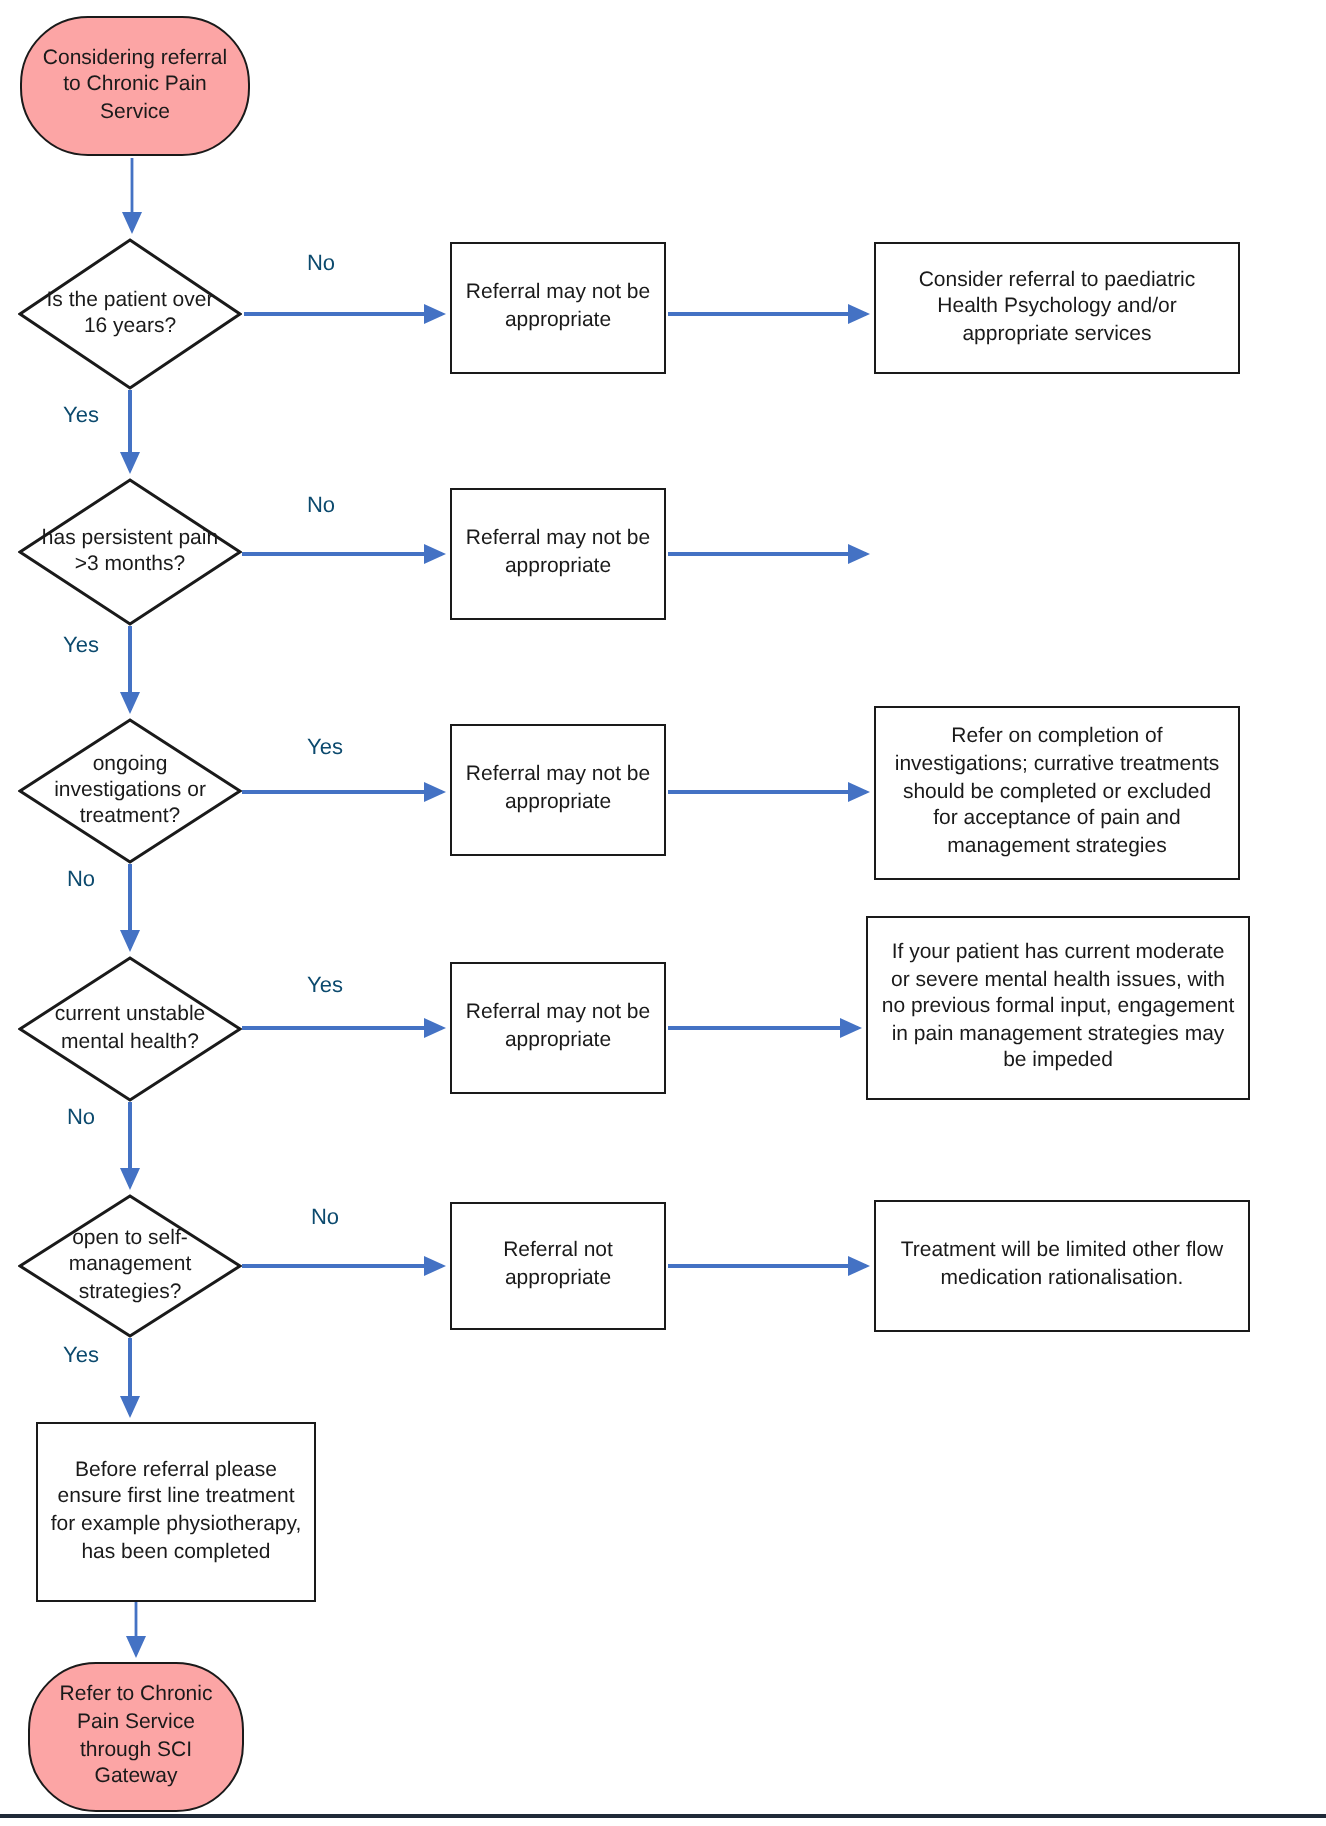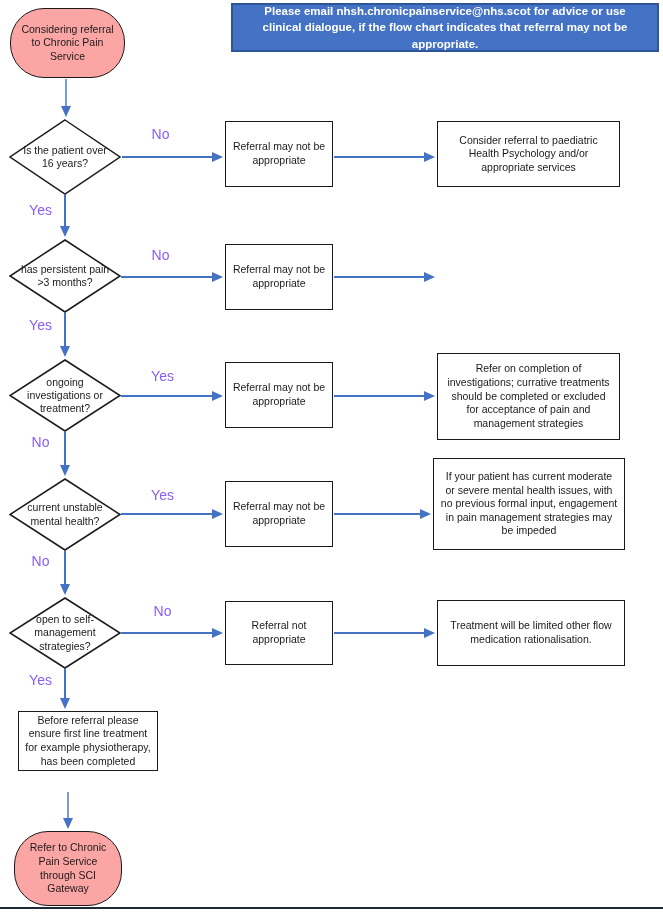--- a/index.html
+++ b/index.html
@@ -67,22 +67,22 @@
     font-weight:bold;
     font-size:11.5px; line-height:1.45;
     display:flex; align-items:center; justify-content:center;
     text-align:center;
     padding:4px 14px;
   }
   .edge-label{
     position:absolute; z-index:3;
     width:55px;
     text-align:center;
-    font-size:14px;
-    color:#8b5cf6;
+    font-size:11px;
+    color:#0c4a6e;
   }
   .page-edge{
     position:absolute; z-index:2;
     left:0; top:907px; width:663px; height:2px;
     background:#1f2a38;
   }
 </style>
 </head>
 <body>
 
@@ -112,23 +112,20 @@
     <line x1="334" y1="514" x2="429" y2="514" marker-end="url(#arrow)"></line>
     <line x1="65" y1="551" x2="65" y2="593" marker-end="url(#arrow)"></line>
 
     <line x1="121" y1="633" x2="221" y2="633" marker-end="url(#arrow)"></line>
     <line x1="334" y1="633" x2="433" y2="633" marker-end="url(#arrow)"></line>
     <line x1="65" y1="669" x2="65" y2="707" marker-end="url(#arrow)"></line>
 
     <line class="thin" x1="68" y1="792" x2="68" y2="827" marker-end="url(#arrow)"></line>
   </svg>
 
-  <div class="banner" style="left:231px; top:3px; width:428px; height:49px;">
-    <span>Please email nhsh.chronicpainservice@nhs.scot for advice or use clinical dialogue, if the flow chart indicates that referral may not be appropriate.</span>
-  </div>
 
   <div class="shape terminator" style="left:10px; top:8px; width:115px; height:70px; border-radius:34px;">
     <span>Considering referral to Chronic Pain Service</span>
   </div>
 
   <div class="shape diamond" style="left:9px; top:119px; width:112px; height:76px;">
     <svg viewBox="0 0 112 76" preserveAspectRatio="none">
         <polygon points="56,1 111,38 56,75 1,38"></polygon>
       </svg>
     <div class="shape-text">Is the patient over 16 years?</div>
@@ -192,21 +189,21 @@
   </div>
   <div class="edge-label" style="left:135px; top:603px;">No</div>
   <div class="edge-label" style="left:13px; top:672px;">Yes</div>
   <div class="shape box" style="left:225px; top:601px; width:108px; height:64px;">
     <span>Referral not appropriate</span>
   </div>
   <div class="shape box" style="left:437px; top:600px; width:188px; height:66px;">
     <span>Treatment will be limited other flow medication rationalisation.</span>
   </div>
 
-  <div class="shape box" style="left:18px; top:711px; width:140px; height:60px;">
+  <div class="shape box" style="left:18px; top:711px; width:140px; height:90px;">
     <span>Before referral please ensure first line treatment for example physiotherapy, has been completed</span>
   </div>
 
   <div class="shape terminator" style="left:14px; top:831px; width:108px; height:75px; border-radius:34px;">
     <span>Refer to Chronic Pain Service through SCI Gateway</span>
   </div>
 
   <div class="page-edge"></div>
 
 </div>

